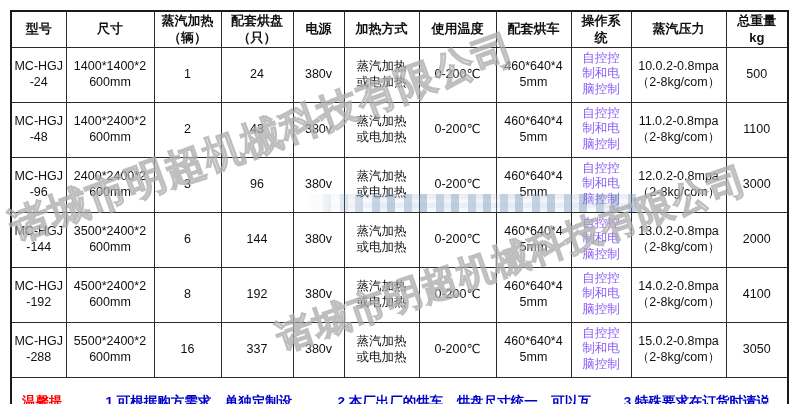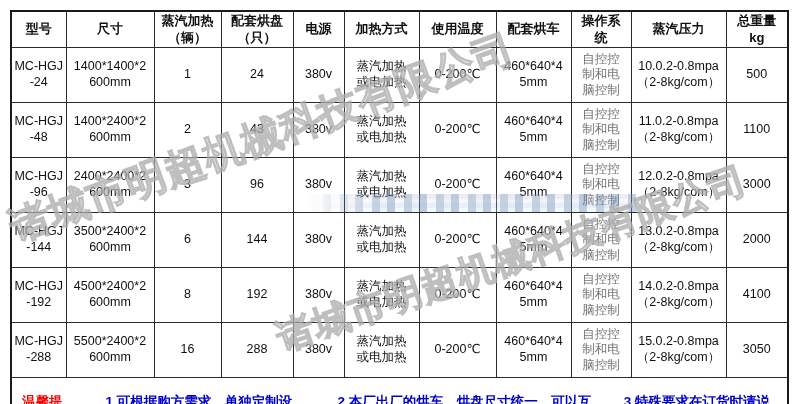--- a/index.html
+++ b/index.html
@@ -13,21 +13,21 @@
     border:2px solid #1a1a1a;background:transparent;
   }
   th,td{
     border:1px solid #2b2b2b;
     text-align:center;vertical-align:middle;
     white-space:pre-line;padding:1px 2px;line-height:1.25;
     overflow:hidden;
   }
   th{font-size:13px;font-weight:bold;color:#101010;height:33px;}
   td{font-size:12.5px;color:#101010;height:52px;}
-  td.os{color:#737373;}
+  td.os{color:#8b5cf6;font-family:Liberation Mono, monospace;}
   td.notes{height:38px;text-align:left;padding:0 6px;}
   .notes-flex{display:flex;align-items:center;}
   .notes-label{color:#fe0000;font-weight:bold;font-size:13.5px;margin-left:4px;margin-right:26px;}
   .note-item{color:#0000cc;font-weight:bold;font-size:13.5px;}
   .note-item + .note-item{margin-left:23px;}
   .note-item:nth-child(3){margin-left:35px;}
   
   .wm{
     position:absolute;white-space:nowrap;pointer-events:none;
     font-weight:bold;color:transparent;
@@ -195,21 +195,21 @@
           <td>14.0.2-0.8mpa
 （2-8kg/com）</td>
           <td>4100</td>
         </tr>
         <tr>
           <td>MC-HGJ
 -288</td>
           <td>5500*2400*2
 600mm</td>
           <td>16</td>
-          <td>288</td>
+          <td>337</td>
           <td>380v</td>
           <td>蒸汽加热
 或电加热</td>
           <td>0-200℃</td>
           <td>460*640*4
 5mm</td>
           <td class="os">自控控
 制和电
 脑控制</td>
           <td>15.0.2-0.8mpa

